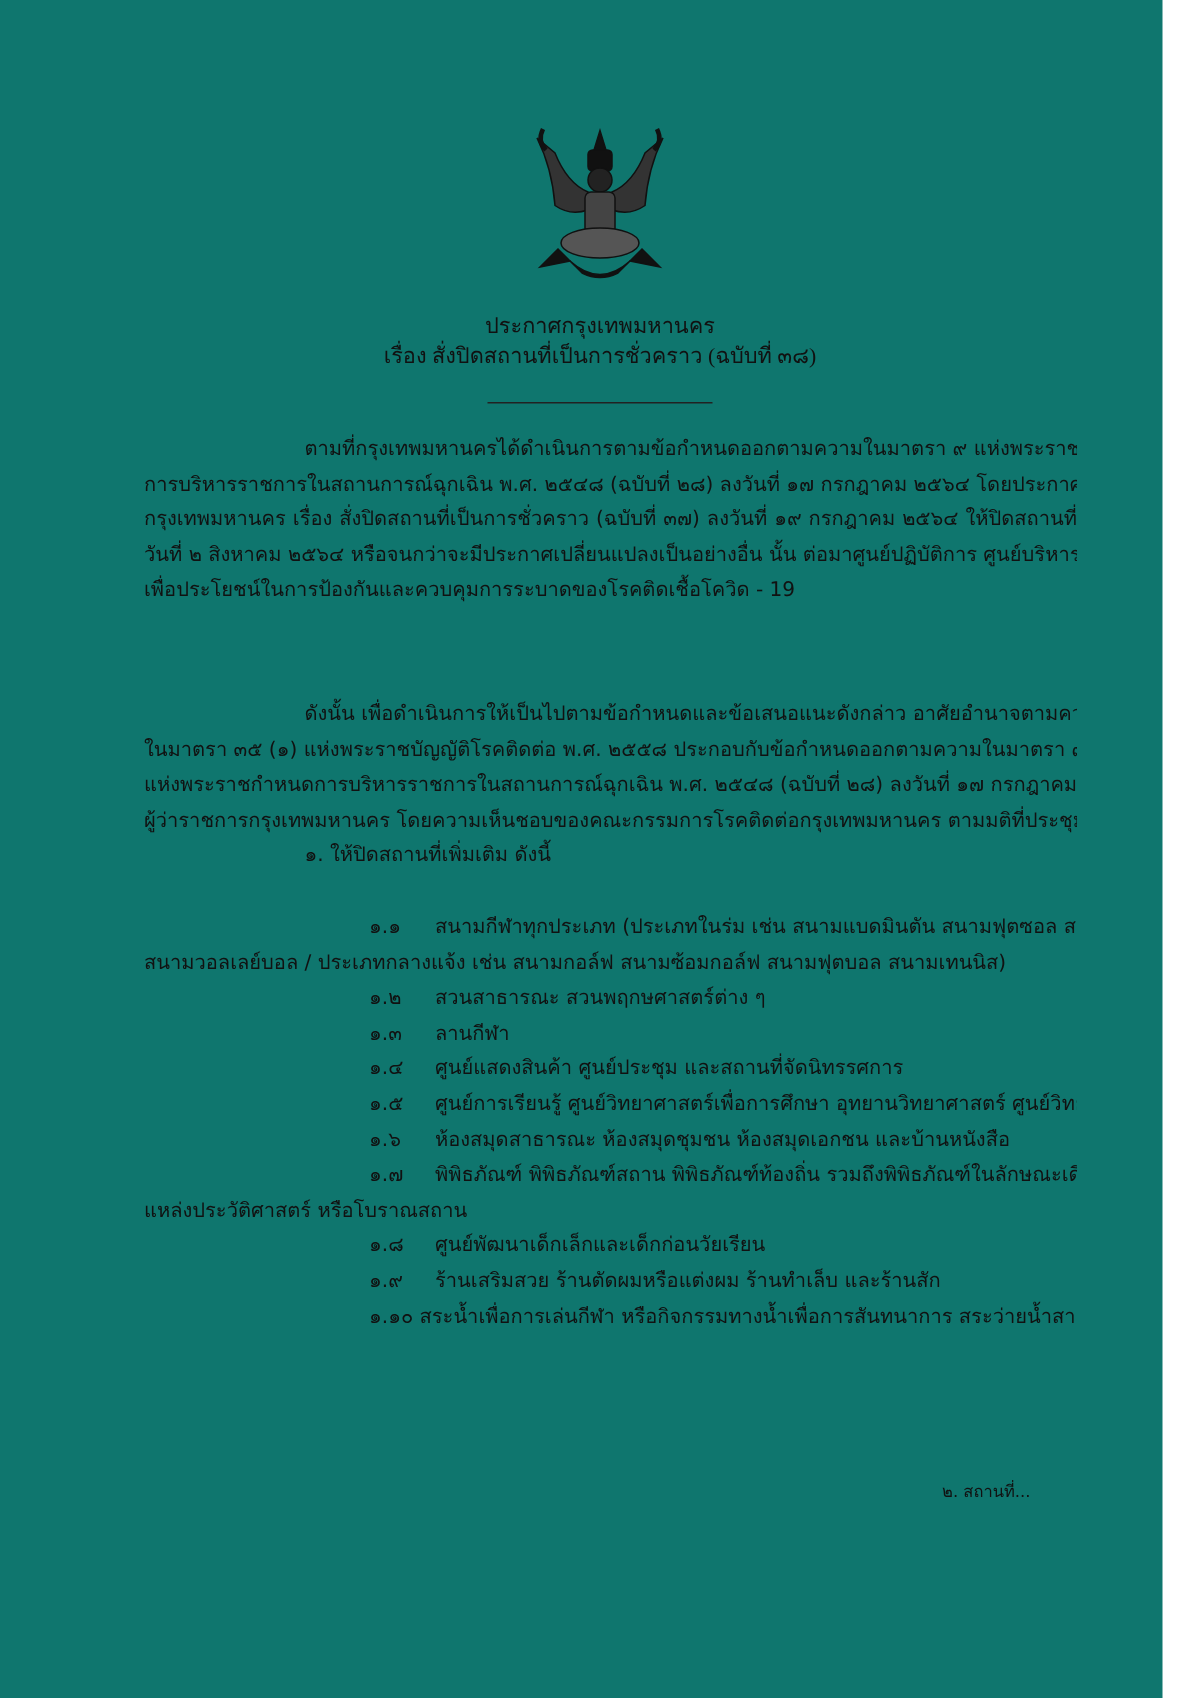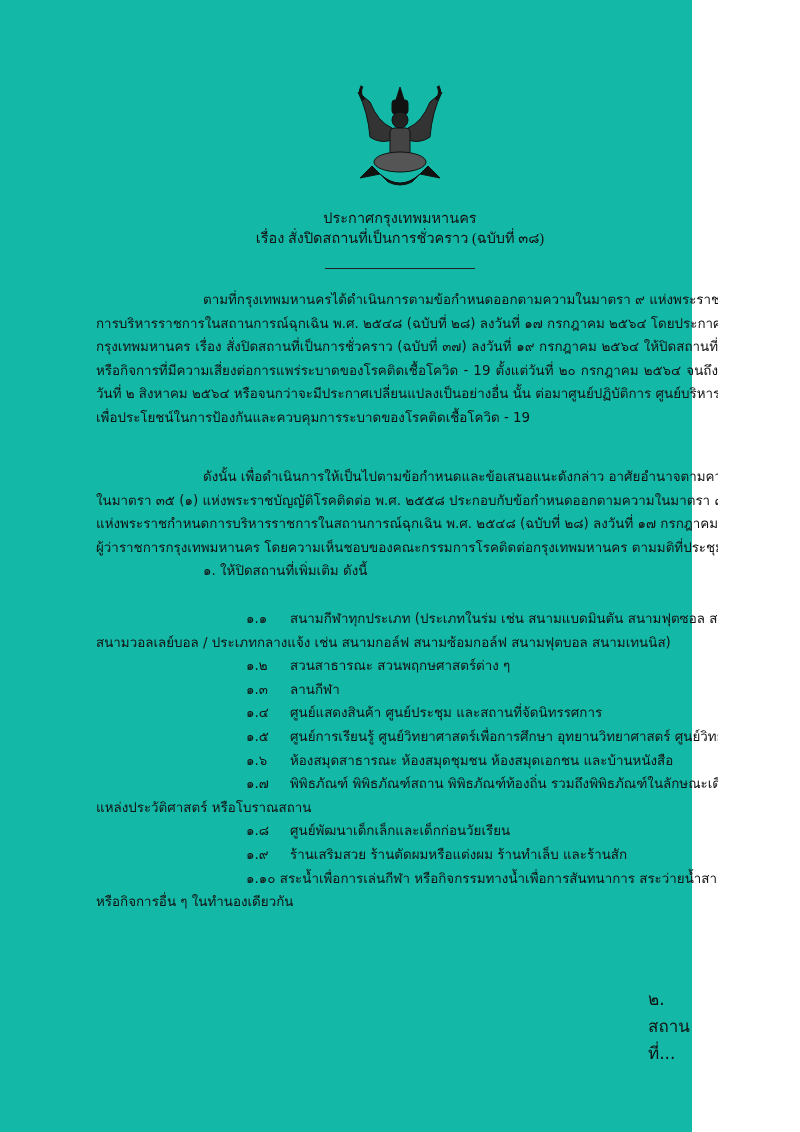--- a/index.html
+++ b/index.html
@@ -1,30 +1,30 @@
 <!DOCTYPE html>
 <html><head>
 <meta charset="utf-8">
 <style>
   html, body { margin:0; padding:0; background:#ffffff; }
   body { width:800px; height:1132px; position:relative; overflow:hidden;
          font-family:"DejaVu Sans", "Liberation Sans", sans-serif; color:#111; }
-  .page { position:absolute; left:0; top:0; width:692px; height:1132px; background:#14b8a6; }
+  .page { position:absolute; left:0; top:0; width:775px; height:1132px; background:#0f766e; }
   .emblem { position:absolute; left:350px; top:82px; width:100px; height:110px; }
   .title { position:absolute; left:0; width:800px; text-align:center; font-size:14.5px; line-height:20px; }
   .t1 { top:208px; }
   .t2 { top:228px;font-family:Liberation Serif, serif; }
   .rule { position:absolute; left:325px; top:268px; width:150px; height:0; border-top:1px solid #222; }
   .body { position:absolute; left:96px; width:622px; font-size:13.4px; line-height:23.6px; text-align:justify; }
   .line { display:block; white-space:nowrap; overflow:hidden; text-align:justify; text-align-last:justify; }
   .line.last { text-align-last:left; }
   .ind1 { padding-left:107px; }
   .ind2 { padding-left:150px; }
   .num { display:inline-block; width:44px; }
-  .footer { position:absolute; left:648px; top:985px; font-size:17px; }
+  .footer { position:absolute; left:628px; top:985px; font-size:11px; }
 </style>
 </head>
 <body>
 
 <div class="page">
 
   <svg class="emblem" viewBox="0 0 100 110">
     <g fill="#111" stroke="#111">
       <path d="M50 5 L46 18 L54 18 Z"></path>
       <rect x="42" y="18" width="16" height="14" rx="3"></rect>
@@ -42,21 +42,20 @@
   </svg>
 
   <div class="title t1">ประกาศกรุงเทพมหานคร</div>
   <div class="title t2">เรื่อง  สั่งปิดสถานที่เป็นการชั่วคราว (ฉบับที่ ๓๘)</div>
   <div class="rule"></div>
 
   <div class="body" style="top:288px;">
     <span class="line ind1">ตามที่กรุงเทพมหานครได้ดำเนินการตามข้อกำหนดออกตามความในมาตรา ๙ แห่งพระราชกำหนด</span>
     <span class="line">การบริหารราชการในสถานการณ์ฉุกเฉิน พ.ศ. ๒๕๔๘ (ฉบับที่ ๒๘) ลงวันที่ ๑๗ กรกฎาคม ๒๕๖๔ โดยประกาศ</span>
     <span class="line">กรุงเทพมหานคร เรื่อง สั่งปิดสถานที่เป็นการชั่วคราว (ฉบับที่ ๓๗) ลงวันที่ ๑๙ กรกฎาคม ๒๕๖๔ ให้ปิดสถานที่</span>
-    <span class="line">หรือกิจการที่มีความเสี่ยงต่อการแพร่ระบาดของโรคติดเชื้อโควิด - 19 ตั้งแต่วันที่ ๒๐ กรกฎาคม ๒๕๖๔ จนถึง</span>
     <span class="line">วันที่ ๒ สิงหาคม ๒๕๖๔ หรือจนกว่าจะมีประกาศเปลี่ยนแปลงเป็นอย่างอื่น นั้น ต่อมาศูนย์ปฏิบัติการ ศูนย์บริหาร</span>
     <span class="line last">เพื่อประโยชน์ในการป้องกันและควบคุมการระบาดของโรคติดเชื้อโควิด - 19</span>
   </div>
 
   <div class="body" style="top:465px;">
     <span class="line ind1">ดังนั้น เพื่อดำเนินการให้เป็นไปตามข้อกำหนดและข้อเสนอแนะดังกล่าว อาศัยอำนาจตามความ</span>
     <span class="line">ในมาตรา ๓๕ (๑) แห่งพระราชบัญญัติโรคติดต่อ พ.ศ. ๒๕๕๘  ประกอบกับข้อกำหนดออกตามความในมาตรา ๙</span>
     <span class="line">แห่งพระราชกำหนดการบริหารราชการในสถานการณ์ฉุกเฉิน พ.ศ. ๒๕๔๘ (ฉบับที่ ๒๘) ลงวันที่ ๑๗ กรกฎาคม ๒๕๖๔</span>
     <span class="line">ผู้ว่าราชการกรุงเทพมหานคร โดยความเห็นชอบของคณะกรรมการโรคติดต่อกรุงเทพมหานคร ตามมติที่ประชุม</span>
     <span class="line last ind1">๑. ให้ปิดสถานที่เพิ่มเติม ดังนี้</span>
@@ -68,17 +67,16 @@
     <span class="line last ind2"><span class="num">๑.๒</span><span>สวนสาธารณะ สวนพฤกษศาสตร์ต่าง ๆ</span></span>
     <span class="line last ind2"><span class="num">๑.๓</span><span>ลานกีฬา</span></span>
     <span class="line last ind2"><span class="num">๑.๔</span><span>ศูนย์แสดงสินค้า ศูนย์ประชุม และสถานที่จัดนิทรรศการ</span></span>
     <span class="line ind2"><span class="num">๑.๕</span><span>ศูนย์การเรียนรู้ ศูนย์วิทยาศาสตร์เพื่อการศึกษา อุทยานวิทยาศาสตร์ ศูนย์วิทยาศาสตร์และ</span></span>
     <span class="line last ind2"><span class="num">๑.๖</span><span>ห้องสมุดสาธารณะ ห้องสมุดชุมชน ห้องสมุดเอกชน และบ้านหนังสือ</span></span>
     <span class="line ind2"><span class="num">๑.๗</span><span>พิพิธภัณฑ์ พิพิธภัณฑ์สถาน พิพิธภัณฑ์ท้องถิ่น รวมถึงพิพิธภัณฑ์ในลักษณะเดียวกัน</span></span>
     <span class="line last">แหล่งประวัติศาสตร์ หรือโบราณสถาน</span>
     <span class="line last ind2"><span class="num">๑.๘</span><span>ศูนย์พัฒนาเด็กเล็กและเด็กก่อนวัยเรียน</span></span>
     <span class="line last ind2"><span class="num">๑.๙</span><span>ร้านเสริมสวย ร้านตัดผมหรือแต่งผม ร้านทำเล็บ และร้านสัก</span></span>
     <span class="line ind2"><span>๑.๑๐</span> <span>สระน้ำเพื่อการเล่นกีฬา หรือกิจกรรมทางน้ำเพื่อการสันทนาการ สระว่ายน้ำสาธารณะ</span></span>
-    <span class="line last">หรือกิจการอื่น ๆ ในทำนองเดียวกัน</span>
   </div>
 
   <div class="footer">๒. สถานที่...</div>
 </div>
 
 </body></html>

